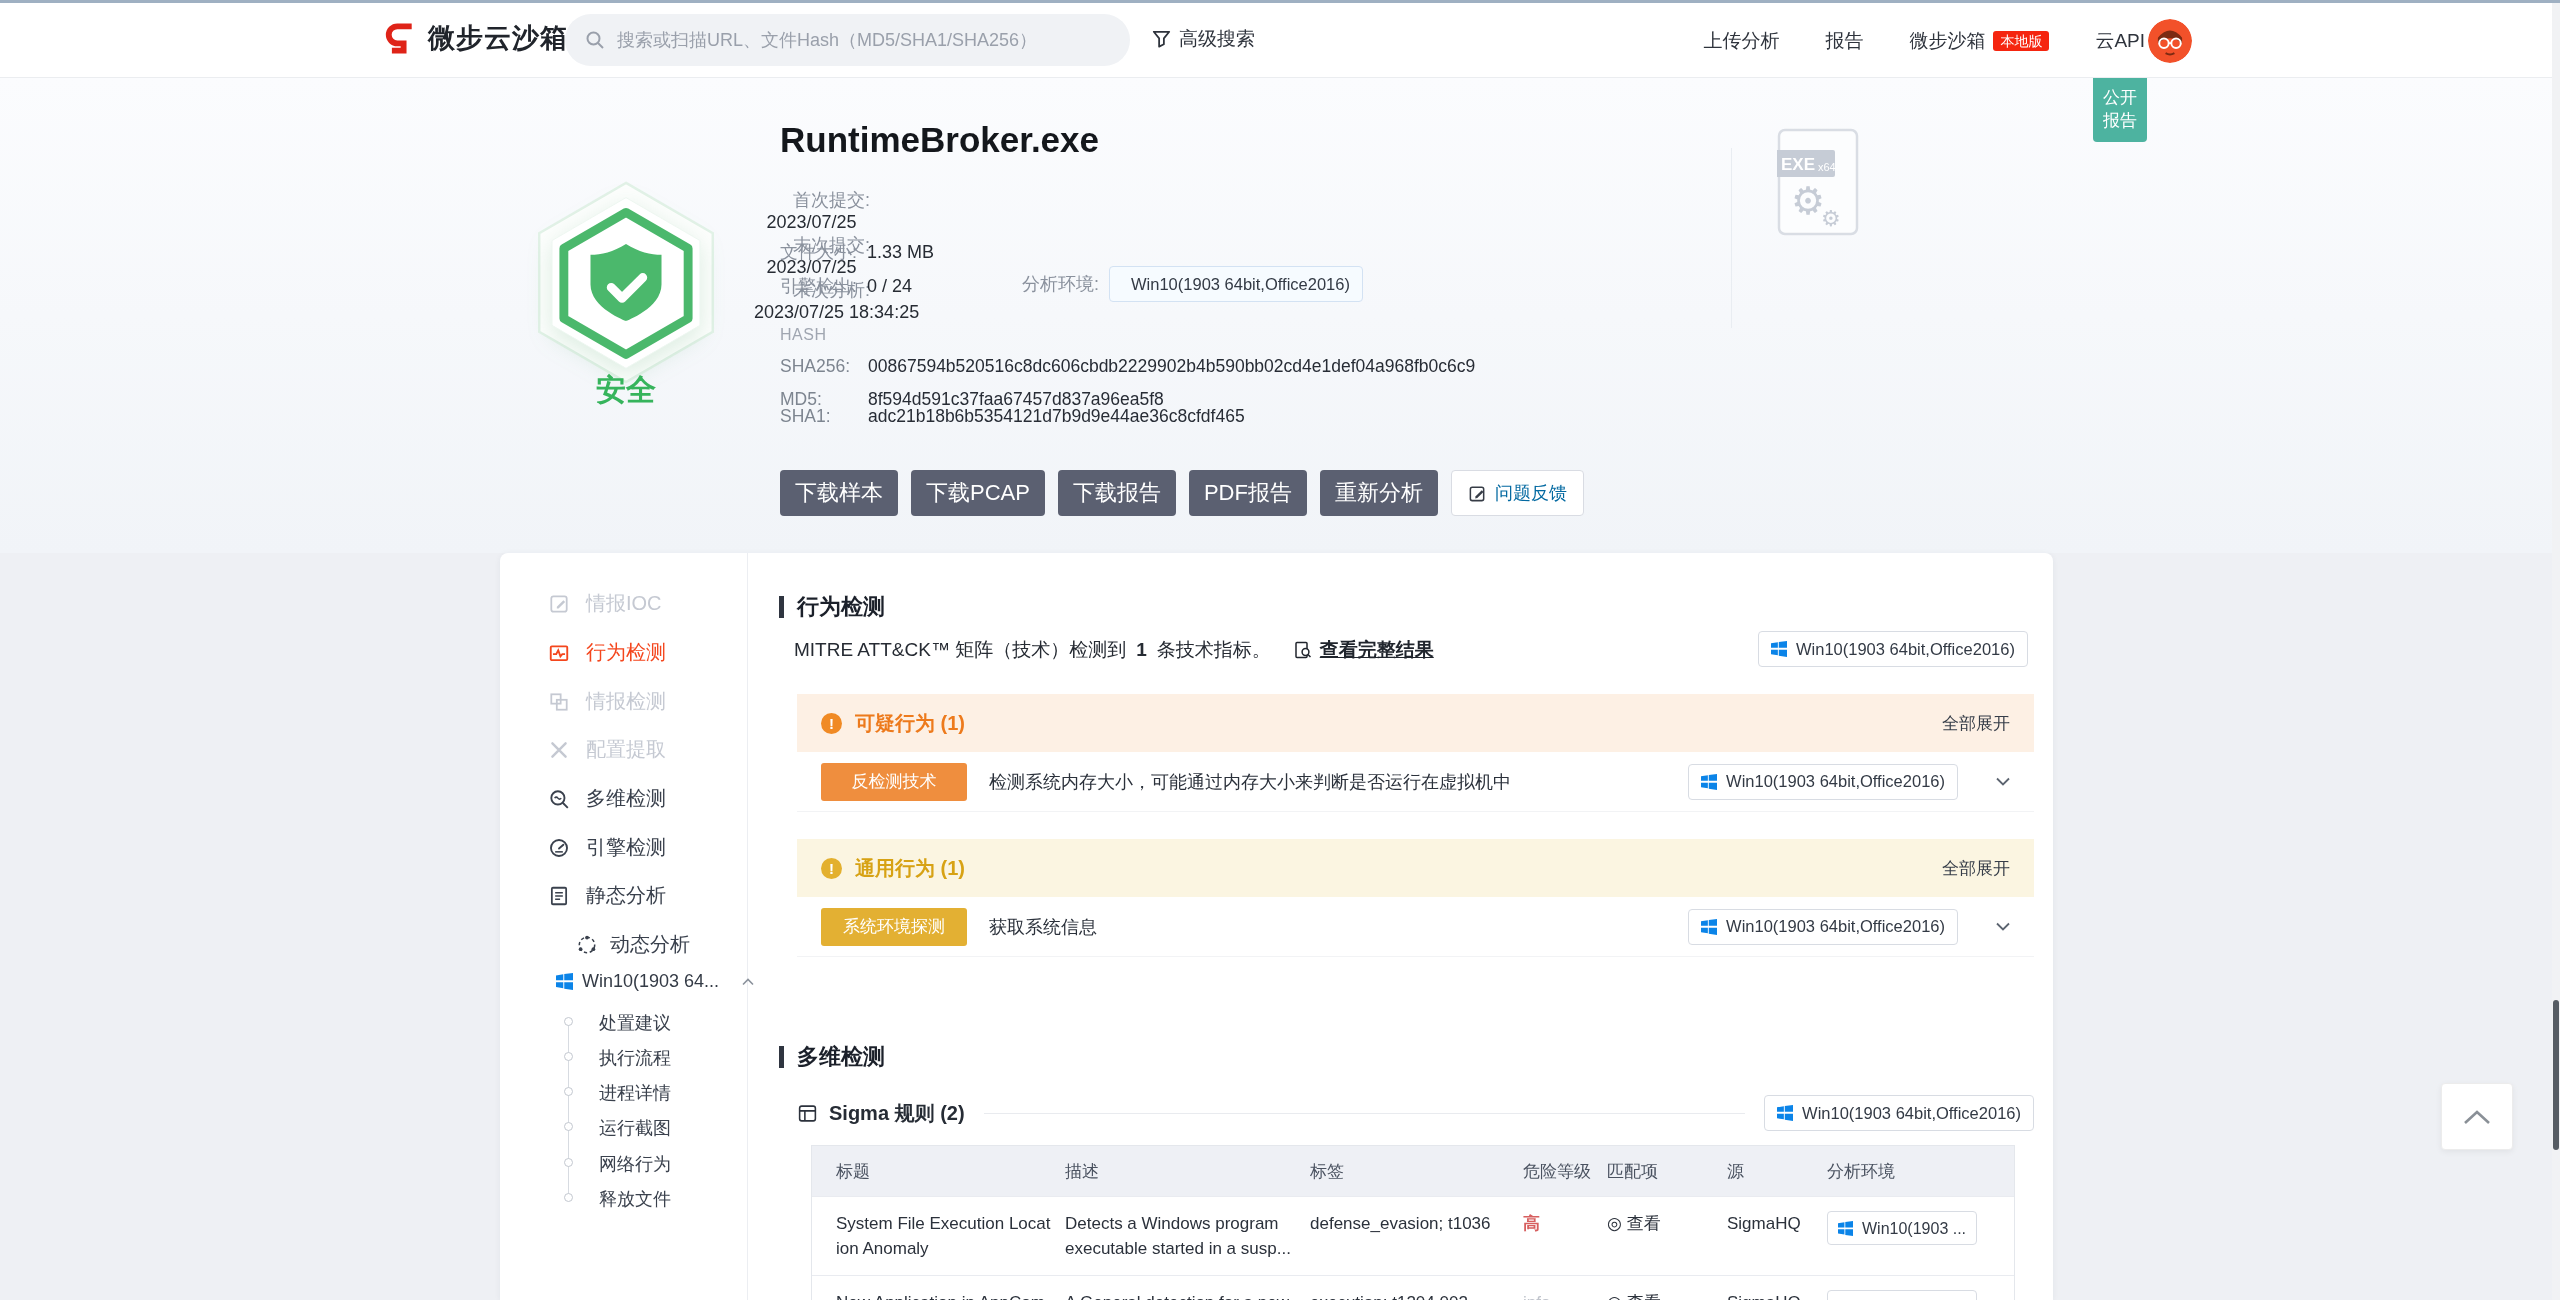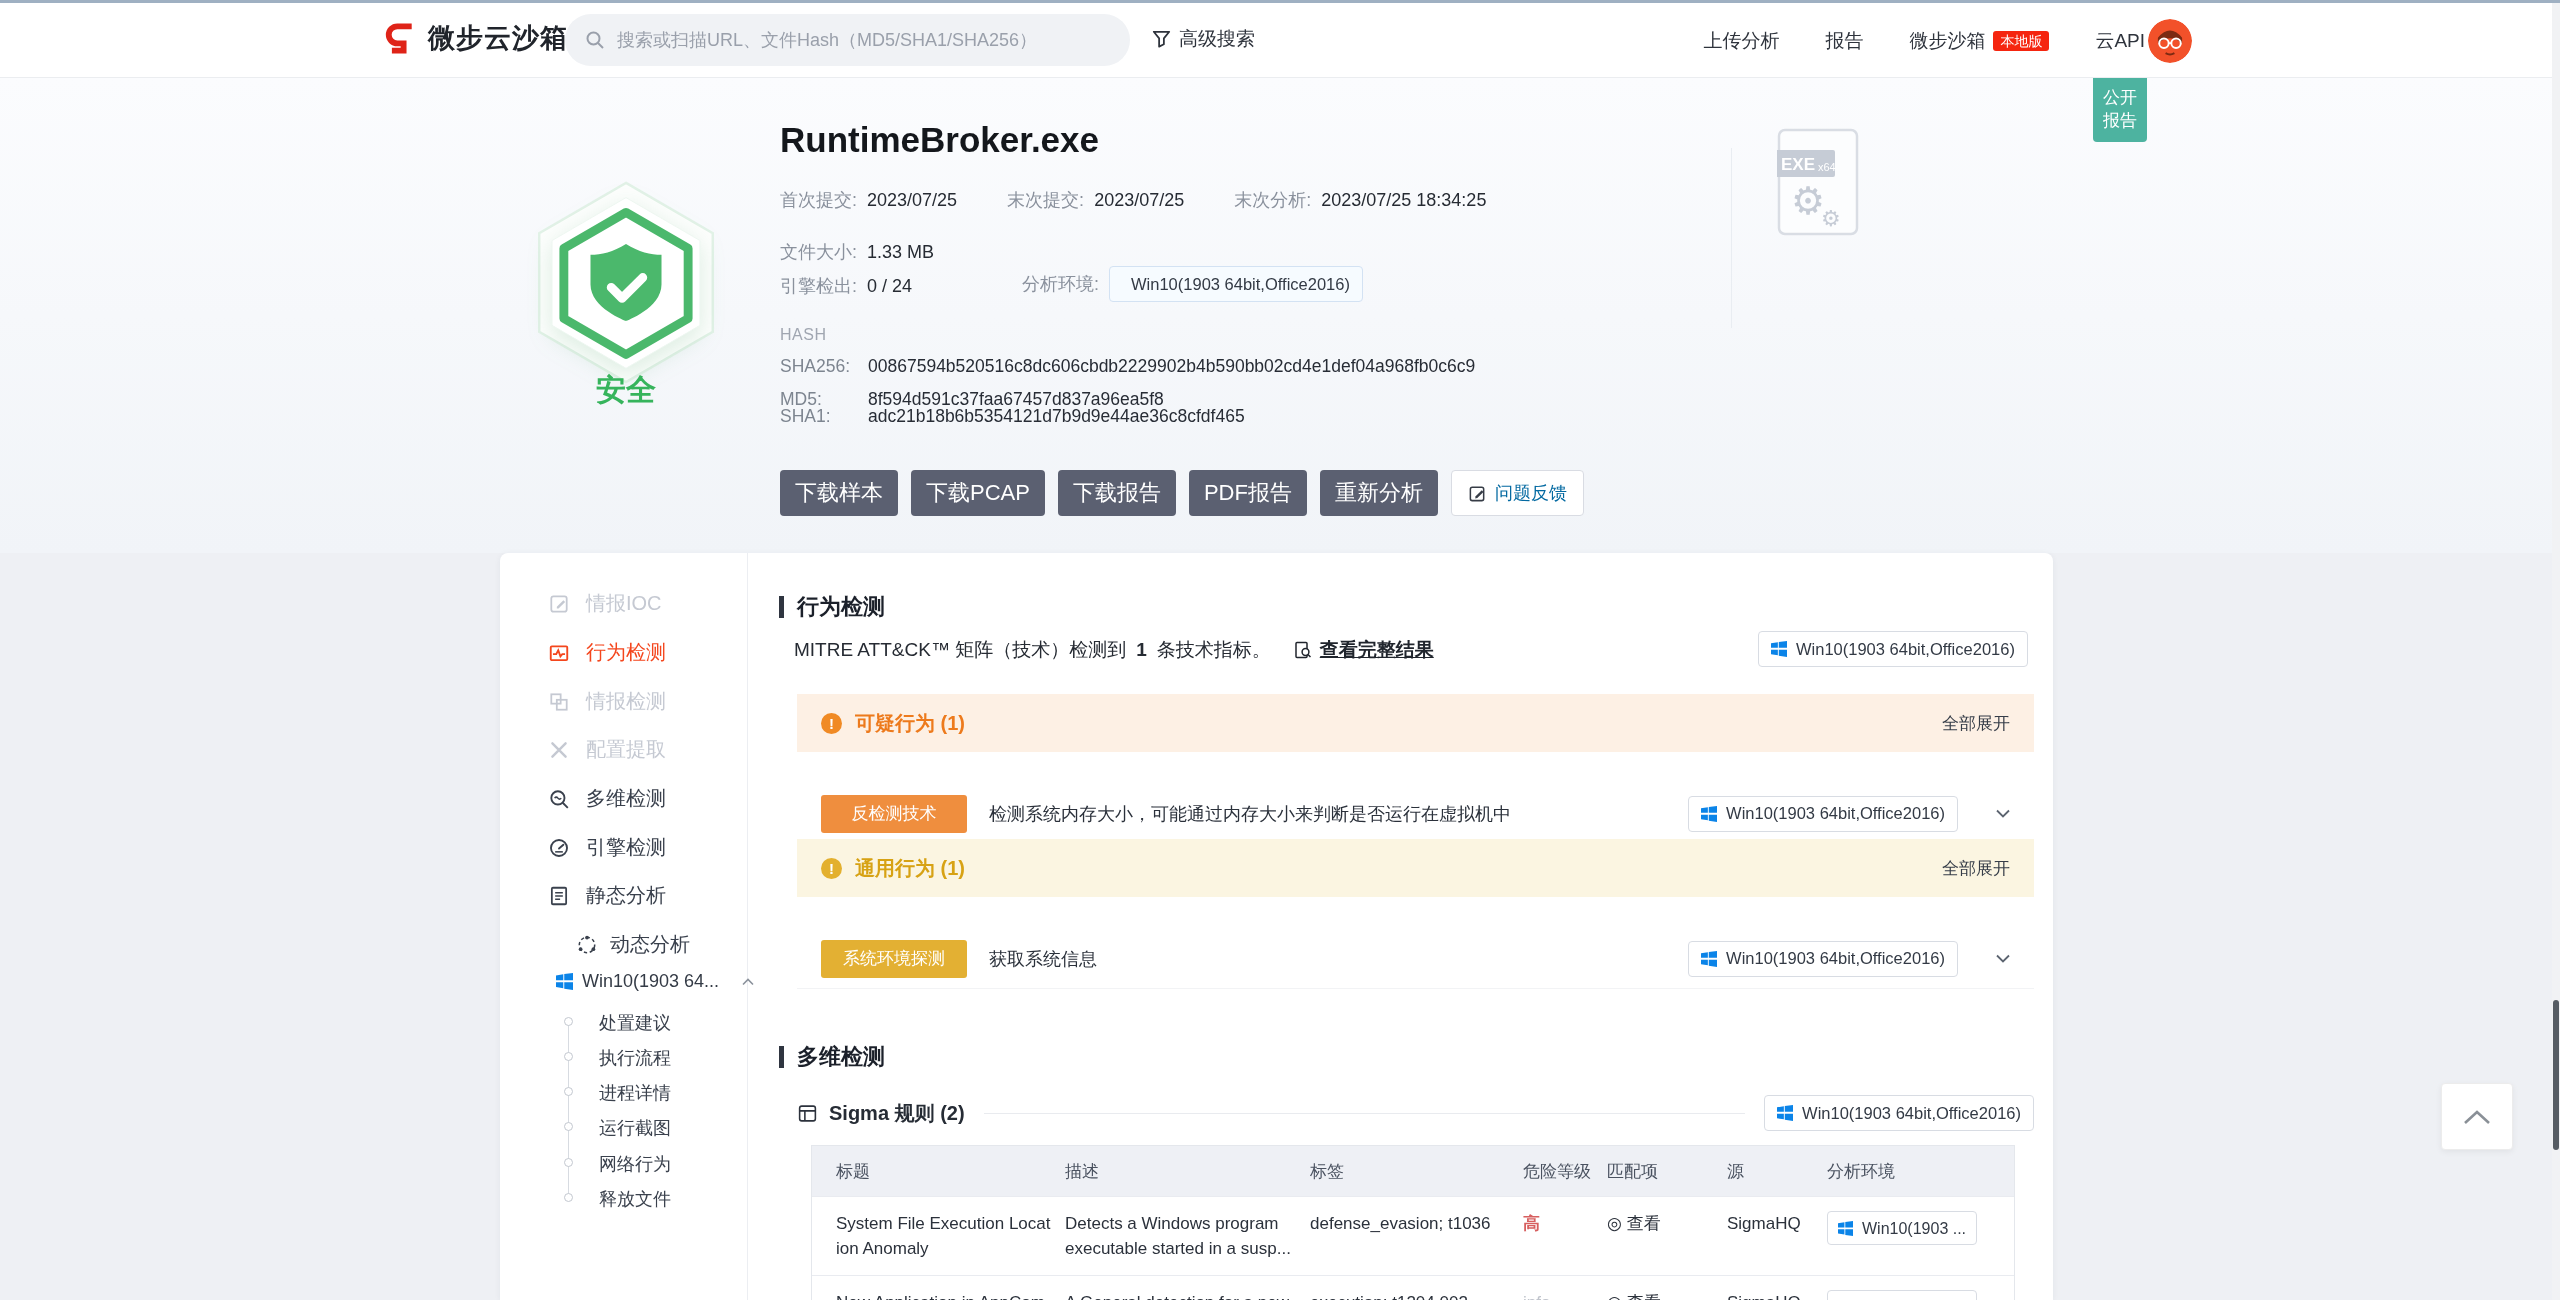--- a/index.html
+++ b/index.html
@@ -68,21 +68,21 @@
   .group-head { position:absolute; left:797px; width:1237px; height:58px; display:flex; align-items:center; padding:0 24px; gap:13px; }
   .group-head.suspicious { background:#fdf0e4; }
   .group-head.generic { background:#fbf5e1; }
   .group-title { font-size:20px; font-weight:700; }
   .suspicious .group-title { color:#ed7a1c; }
   .generic .group-title { color:#d7a214; }
   .bang { width:21px; height:21px; border-radius:50%; color:#fff; font-size:15px; font-weight:700; display:flex; align-items:center; justify-content:center; }
   .suspicious .bang { background:#f08a24; }
   .generic .bang { background:#e3b02e; }
   .expand-all { margin-left:auto; font-size:17px; font-weight:400; color:#363d48; cursor:pointer; }
-  .group-row { position:absolute; left:797px; width:1237px; height:60px; background:#fff; border-bottom:1px solid #f2f3f5; display:flex; align-items:center; padding:0 24px;margin-top:32px; }
+  .group-row { position:absolute; left:797px; width:1237px; height:60px; background:#fff; border-bottom:1px solid #f2f3f5; display:flex; align-items:center; padding:0 24px; }
   .tag-btn { height:38px; min-width:146px; display:flex; align-items:center; justify-content:center; color:#fff; font-size:17px; border-radius:3px; padding:0 16px; cursor:pointer; }
   .tag-orange { background:#ef8e3e; }
   .tag-gold { background:#e3b033; }
   .row-desc { font-size:18px; color:#2b313b; margin-left:22px; }
   .row-right { margin-left:auto; display:flex; align-items:center; gap:38px; }
 
   .sigma-row { position:absolute; left:797px; top:1095px; width:1237px; height:36px; display:flex; align-items:center; gap:11px; }
   .sigma-title { font-size:20px; font-weight:600; color:#262c35; white-space:nowrap; }
   .sigma-line { flex:1; height:1px; background:#e9ebef; margin:0 8px; }
 
@@ -175,21 +175,21 @@
       <polygon points="115,10 203,61 203,161 115,212 27,161 27,61" fill="#fdfefd" stroke="#e2f2e7" stroke-width="2.5"></polygon>
       <polygon points="115,25 190,68.5 190,154.5 115,198 40,154.5 40,68.5" fill="#ffffff" stroke="#eef7f1" stroke-width="1" style="filter:drop-shadow(0 7px 12px rgba(70,160,100,.18));"></polygon>
       <polygon points="115,40 178,76.5 178,147.5 115,184 52,147.5 52,76.5" fill="#fff" stroke="#4bb86c" stroke-width="9" stroke-linejoin="round"></polygon>
       <path d="M115 72c13 8 25 11 36 11v30c0 24-36 37-36 37s-36-13-36-37V83c11 0 23-3 36-11z" fill="#4bb86c"></path>
       <path d="M100 116l11 11 21-21" fill="none" stroke="#fff" stroke-width="9" stroke-linecap="round" stroke-linejoin="round"></path>
     </svg>
     <div class="verdict-text">安全</div>
 
     <div class="file-title">RuntimeBroker.exe</div>
 
-    <div class="meta-row" style="left:780px; top:110px;">
+    <div class="meta-row" style="left:754px; top:110px;flex-direction:column;">
       <span class="mlabel">首次提交:</span>
       <span class="mvalue" style="margin-right:50px;">2023/07/25</span>
       <span class="mlabel">末次提交:</span>
       <span class="mvalue" style="margin-right:50px;">2023/07/25</span>
       <span class="mlabel">末次分析:</span>
       <span class="mvalue">2023/07/25 18:34:25</span>
     </div>
 
     <div class="meta-row" style="left:780px; top:162px;">
       <span class="mlabel">文件大小:</span>

